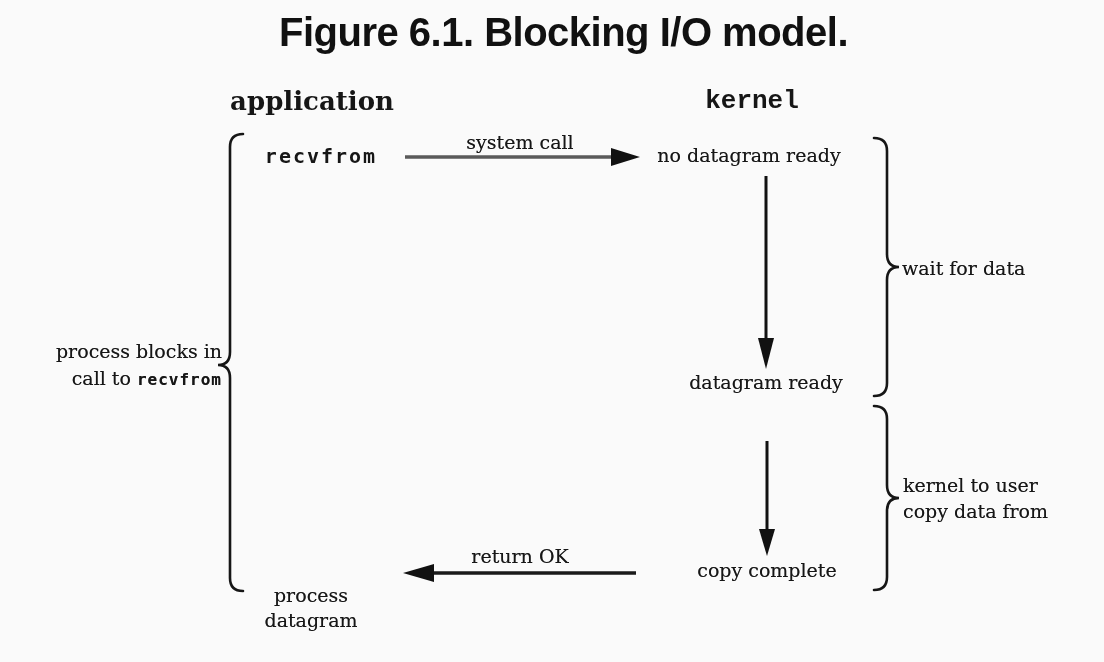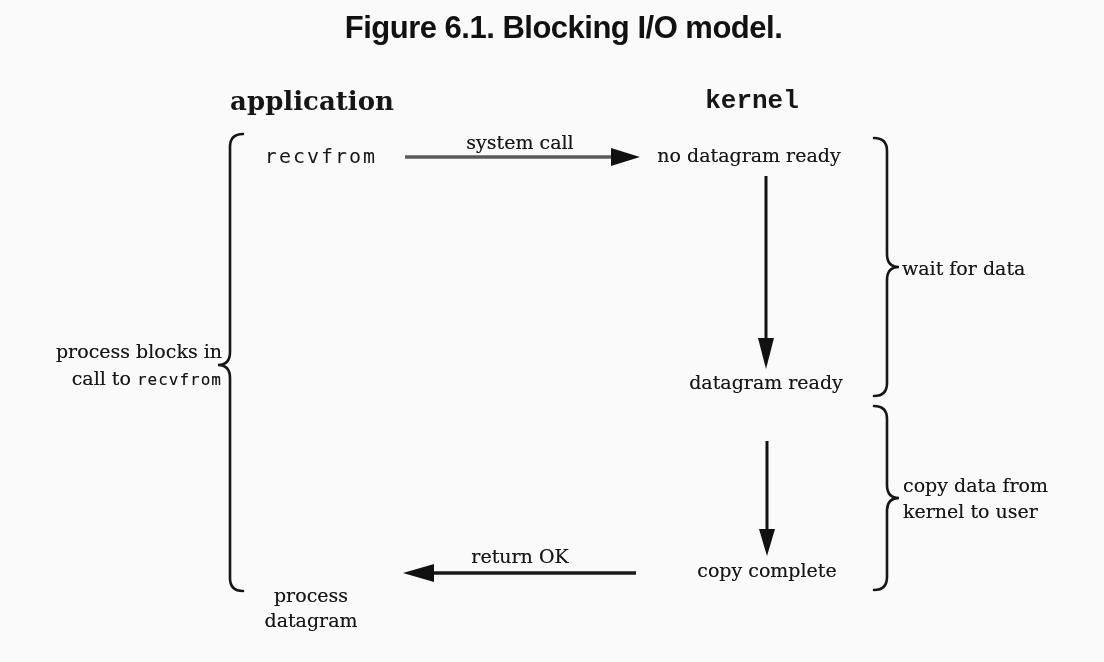--- a/index.html
+++ b/index.html
@@ -16,35 +16,35 @@
     font-family: "DejaVu Serif", serif;
     color: #161616;
   }
   .abs { position: absolute; }
   .ctr { transform: translateX(-50%); white-space: nowrap; }
   .title {
     left: 23px; right: 0; top: 10px;
     text-align: center;
     font-family: "Liberation Sans", sans-serif;
     font-weight: bold;
-    font-size: 31px;
+    font-size: 40px;
     letter-spacing: -0.5px;
     color: #111;
   }
   .col-header {
     font-size: 26px;
     font-weight: bold;
   }
   .lbl {
     font-size: 19px;
     text-shadow: 0 0 0.5px rgba(20,20,20,0.55);
   }
   .mono {
     font-family: "DejaVu Sans Mono", monospace;
-    font-weight: normal;
+    font-weight: bold;
   }
   .mono-big {
     font-size: 20px;
     letter-spacing: 2px;
   }
   .mono-small {
     font-size: 16px;
     letter-spacing: 1px;
   }
   .right-label {
@@ -106,22 +106,22 @@
   <div class="abs ctr lbl" style="left:766px; top:371px;">datagram ready</div>
   <div class="abs ctr lbl" style="left:767px; top:559px;">copy complete</div>
 
   <div class="abs lbl right-label" style="right:882px; top:338px;">
     <div>process blocks in</div>
     <div><span>call to </span><span class="mono mono-small">recvfrom</span></div>
   </div>
 
   <div class="abs lbl" style="left:902px; top:257px;">wait for data</div>
   <div class="abs lbl brace-side-label" style="left:903px; top:472px;">
+    <div>kernel to user</div>
     <div>copy data from</div>
-    <div>kernel to user</div>
   </div>
 
   <div class="abs ctr lbl bottom-label" style="left:311px; top:583px;">
     <div>process</div>
     <div>datagram</div>
   </div>
 
 </div>
 
 </body></html>

